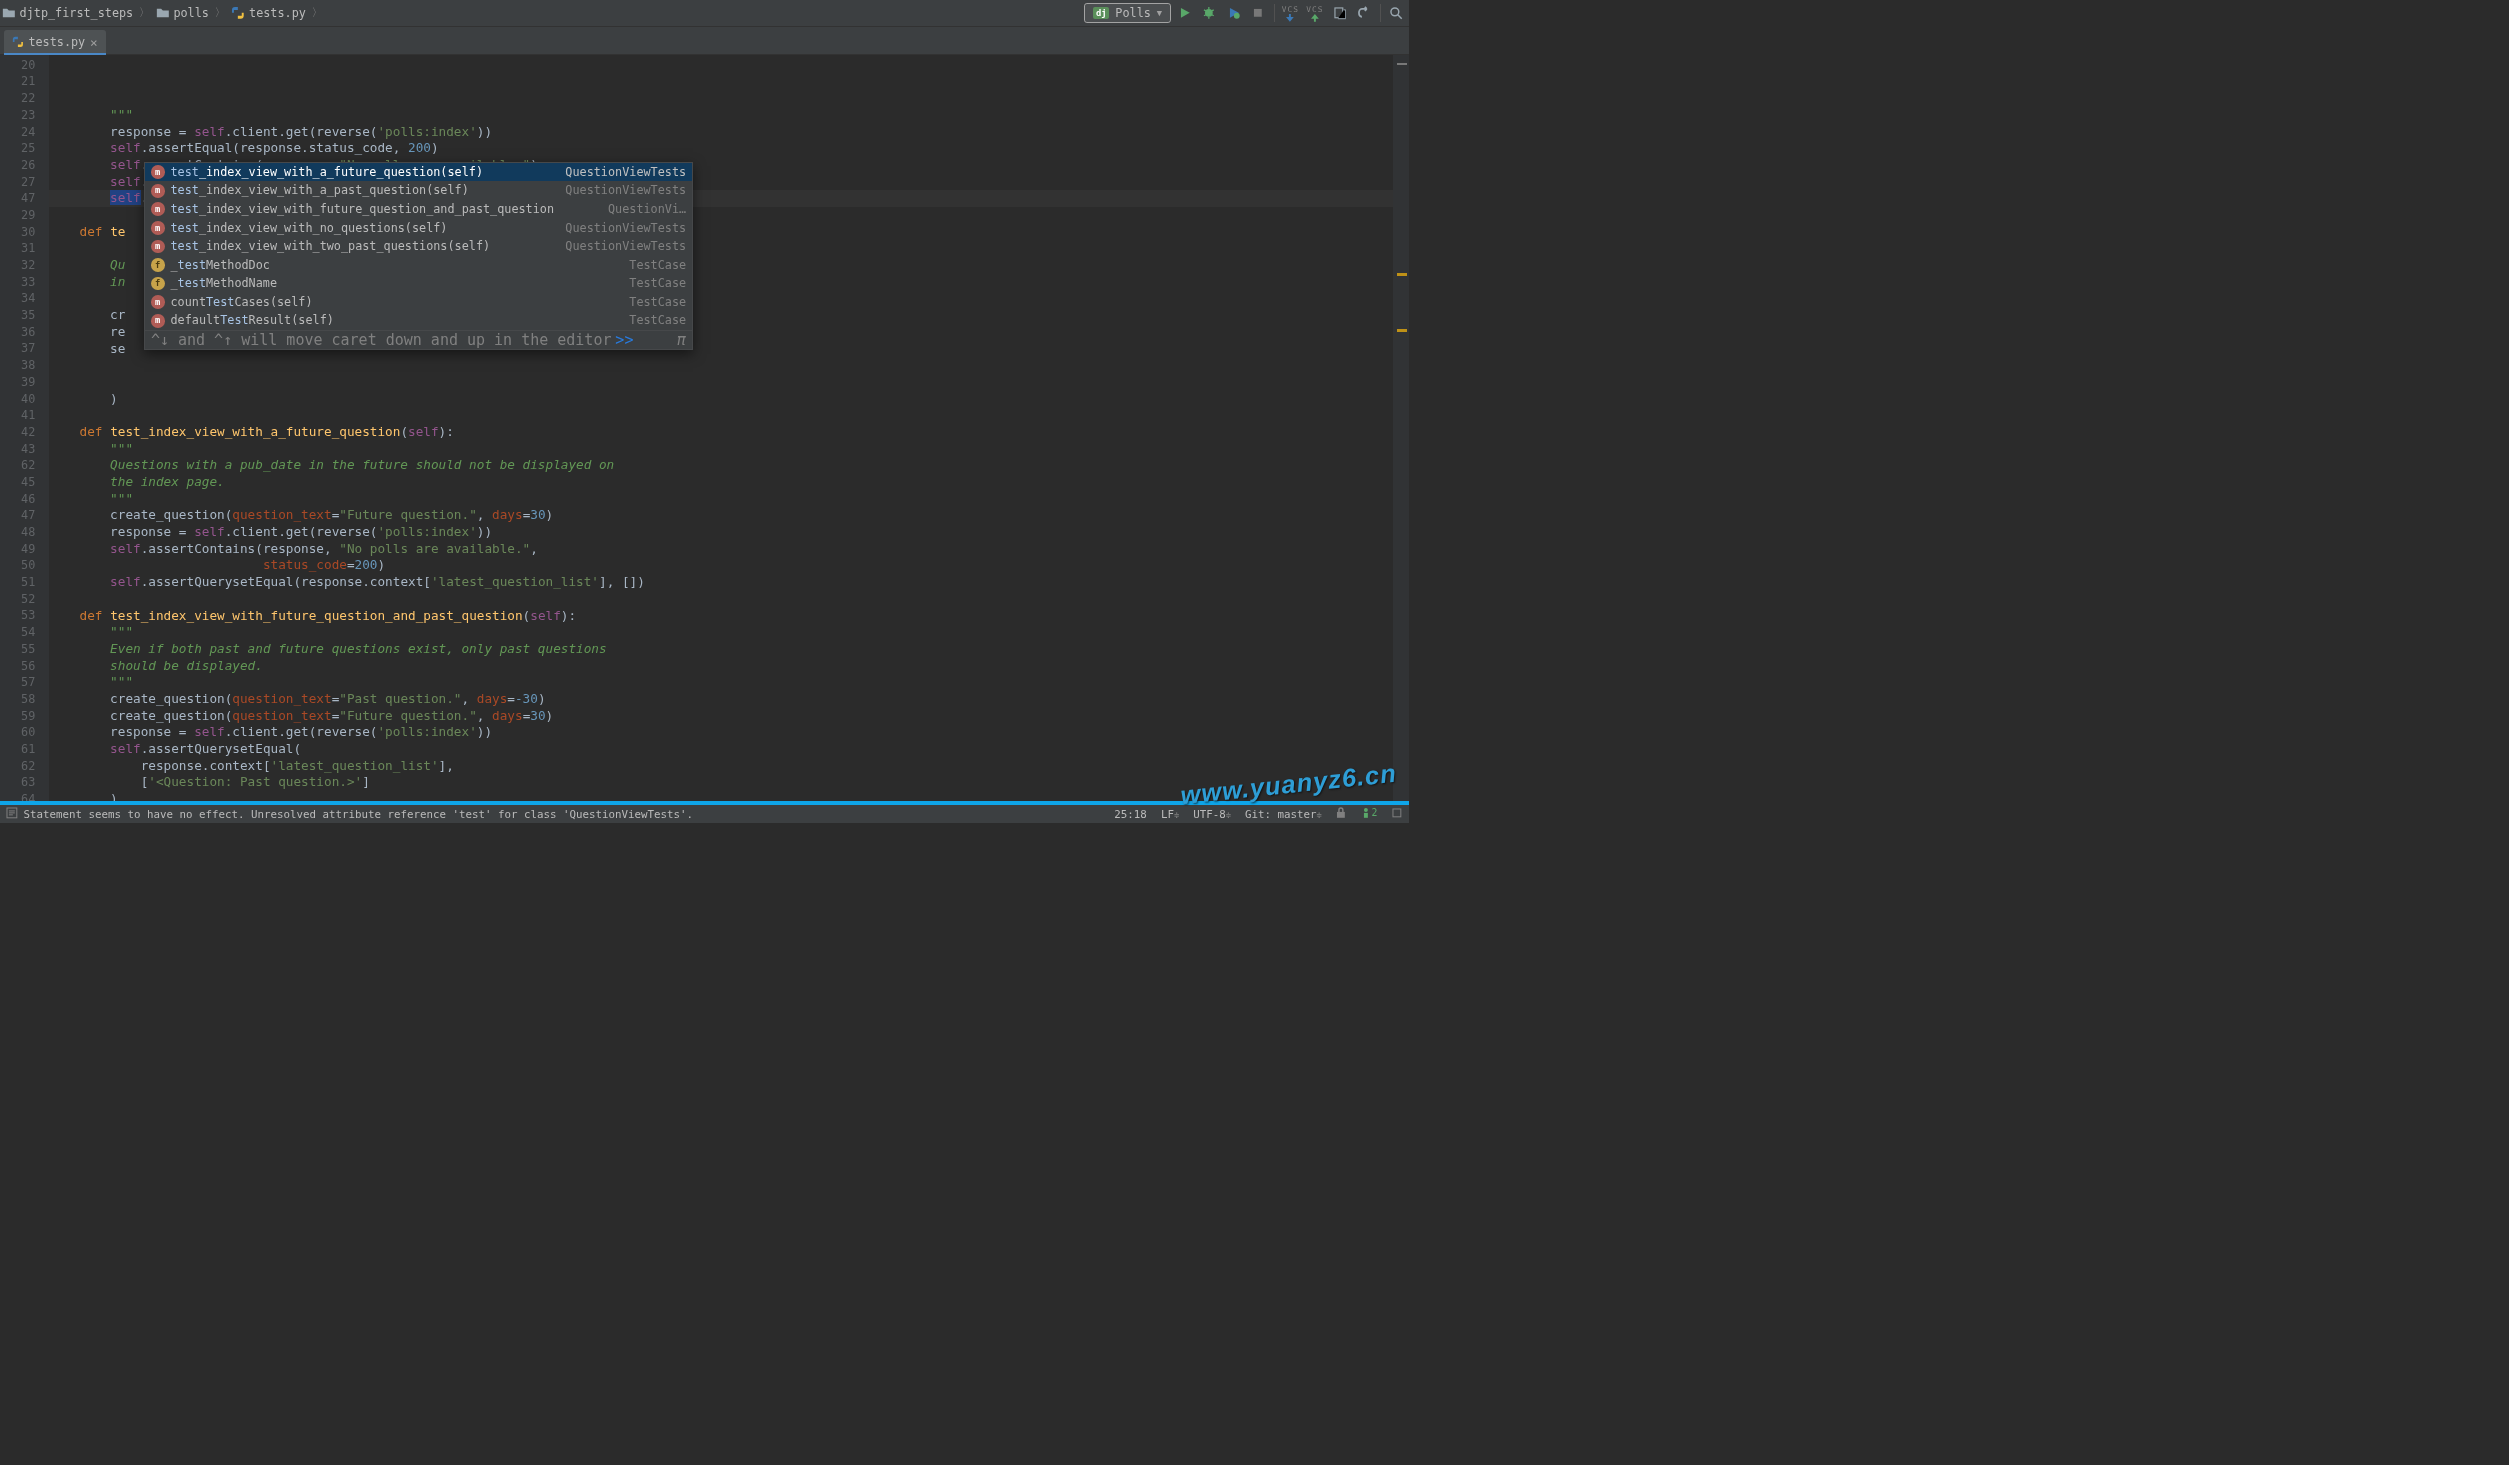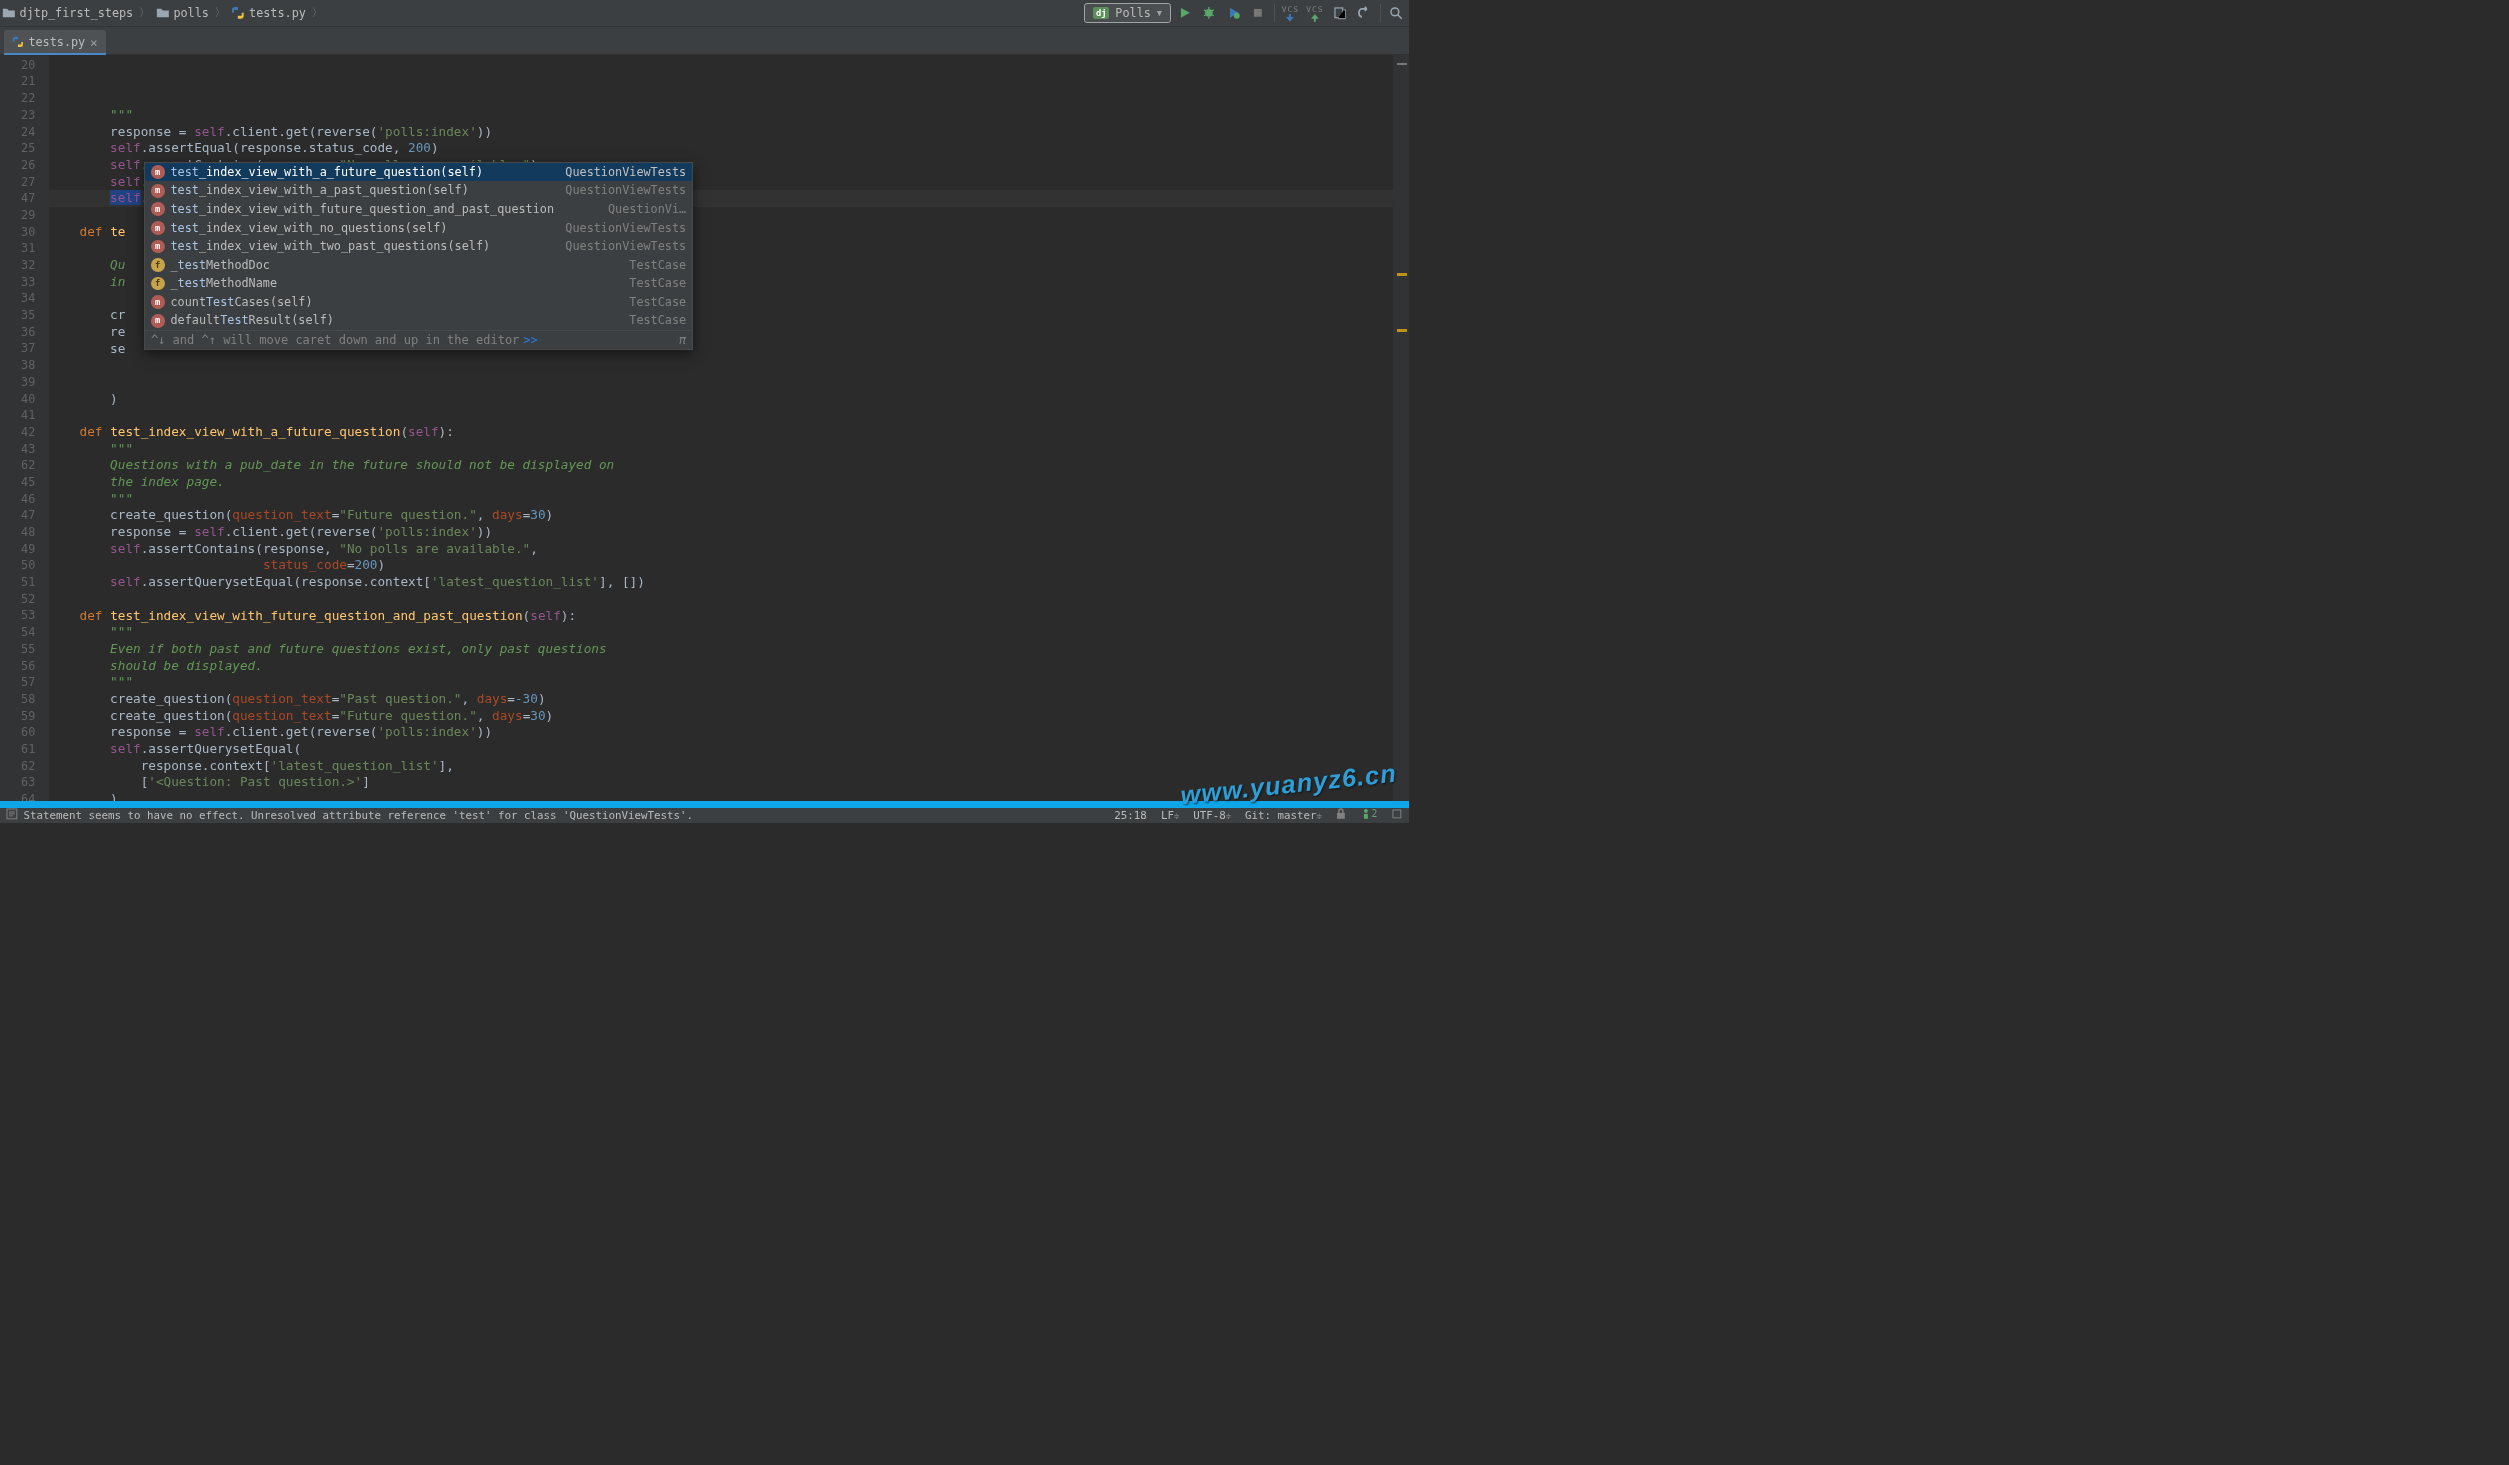--- a/index.html
+++ b/index.html
@@ -112,35 +112,35 @@
 .completion-row { display:flex; align-items:center; padding:2px 5.9px; height:18.6px; }
 .completion-row.selected { background:#113a5c; }
 .comp-icon { width:13.7px; height:13.7px; border-radius:50%; display:flex; align-items:center; justify-content:center; font-size:8.8px; font-weight:bold; margin-right:5.9px; flex-shrink:0; }
 .comp-icon.m { background:#b05c56; color:#fff; }
 .comp-icon.f { background:#c7a34a; color:#4a3b10; }
 .comp-name { flex:1; color:#bbbbbb; overflow:hidden; text-overflow:ellipsis; white-space:nowrap; }
 .comp-name .match { color:#a8c4e5; }
 .completion-row.selected .comp-name { color:#ffffff; }
 .comp-type { color:#808080; margin-left:9.8px; white-space:nowrap; }
 .completion-row.selected .comp-type { color:#c0c0c0; }
-.completion-footer { display:flex; align-items:center; padding:2px 5.9px; height:18.6px; background:#3c3f41; border-top:1px solid #46484a; color:#808080; font-size:12px; }
+.completion-footer { display:flex; align-items:center; padding:2px 5.9px; height:18.6px; background:#3c3f41; border-top:1px solid #46484a; color:#808080; font-size:15px; }
 .completion-footer .arrows { color:#287bde; margin-left:3.9px; }
 .completion-footer .pi { margin-left:auto; color:#808080; font-style:italic; }
 
 .right-strip { position:absolute; right:0; top:0; bottom:0; width:15.7px; background:#313335; }
 .marker { position:absolute; right:2px; width:9.8px; height:2.9px; }
 .marker.warn { background:#be9117; }
 .marker.info { background:#787878; }
 
 .status-bar {
   position:absolute; bottom:0; left:0; right:0;
   height:21.6px;
   background:#3c3f41;
   display:flex; align-items:center;
-  border-top:7px solid #0ea5e9;
+  border-top:4px solid #0ea5e9;
   padding:0 5.9px;
   font-size:10.8px;
   color:#bbbbbb;
 }
 .status-msg { flex:1; display:flex; align-items:center; gap:5.9px; }
 .status-right { display:flex; align-items:center; gap:14px; }
 .status-item { white-space:nowrap; }
 .watermark {
   position:absolute;
   right:11.8px; bottom:24.5px;

